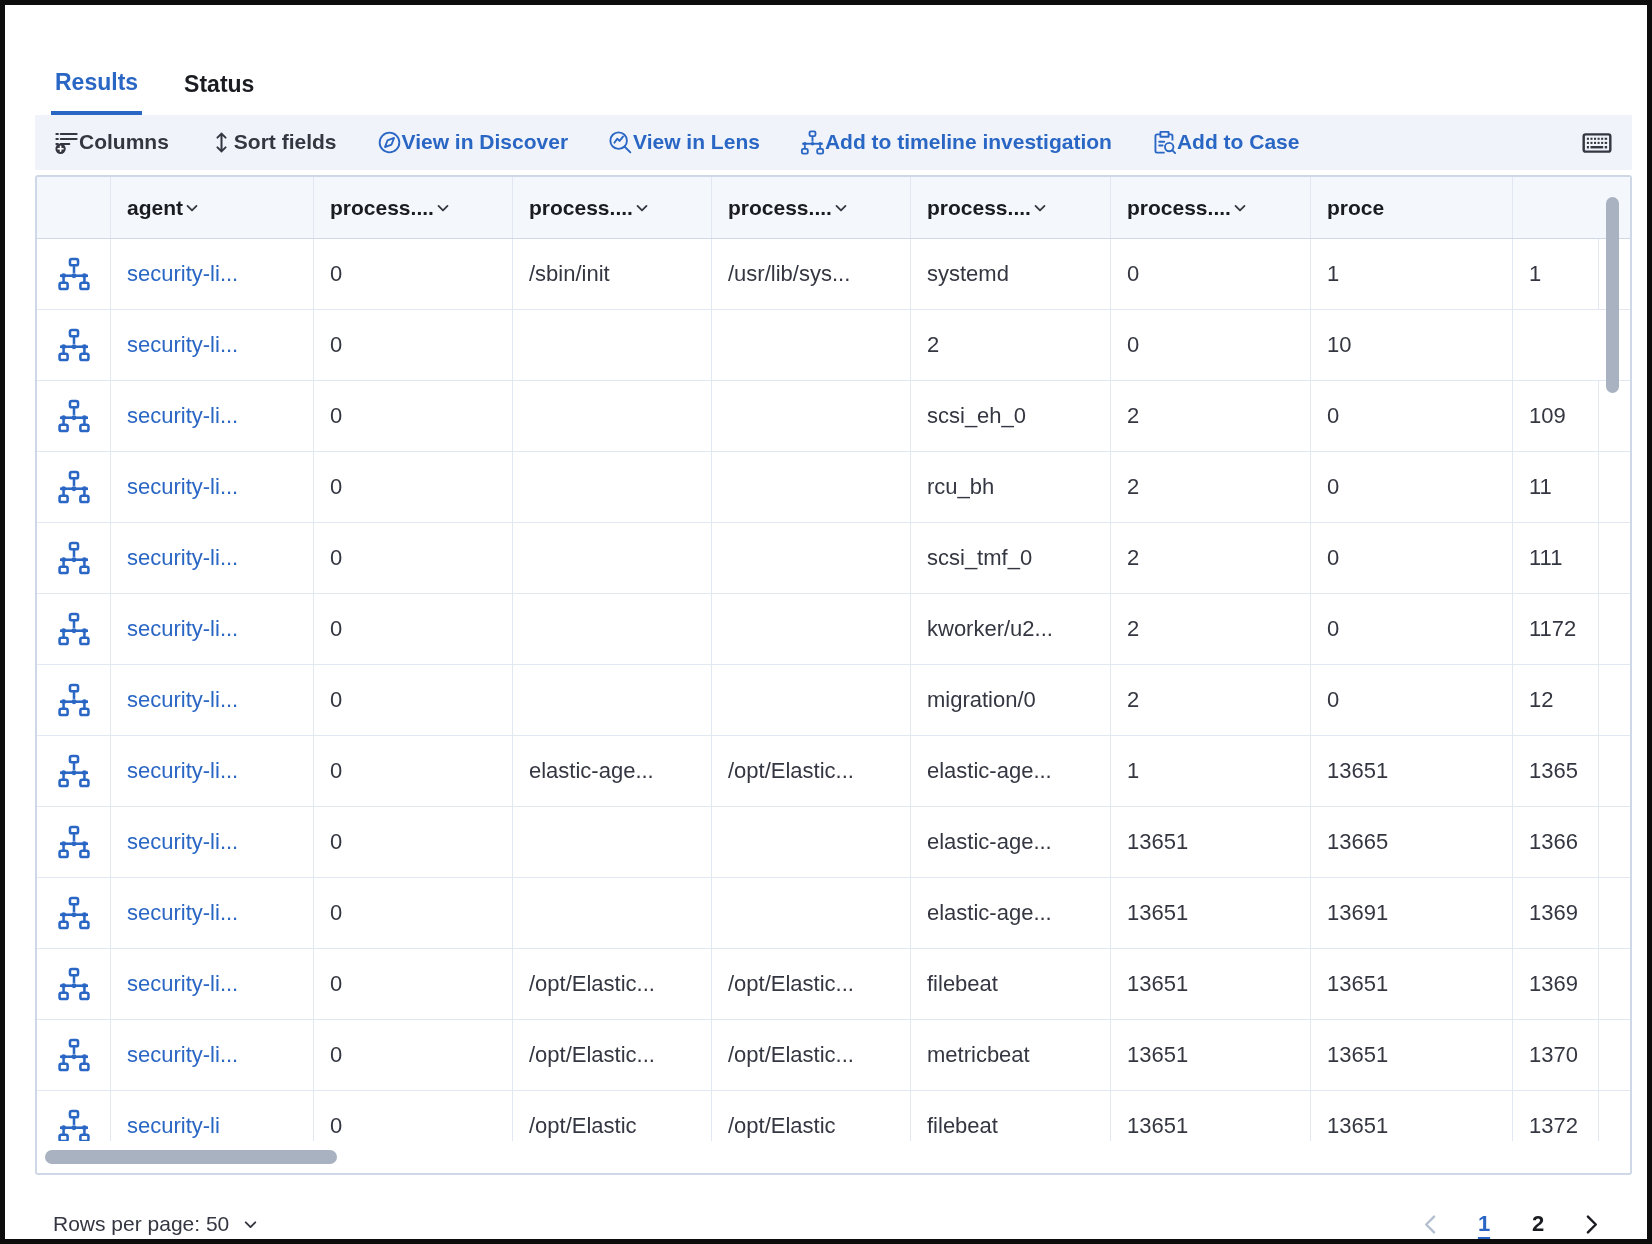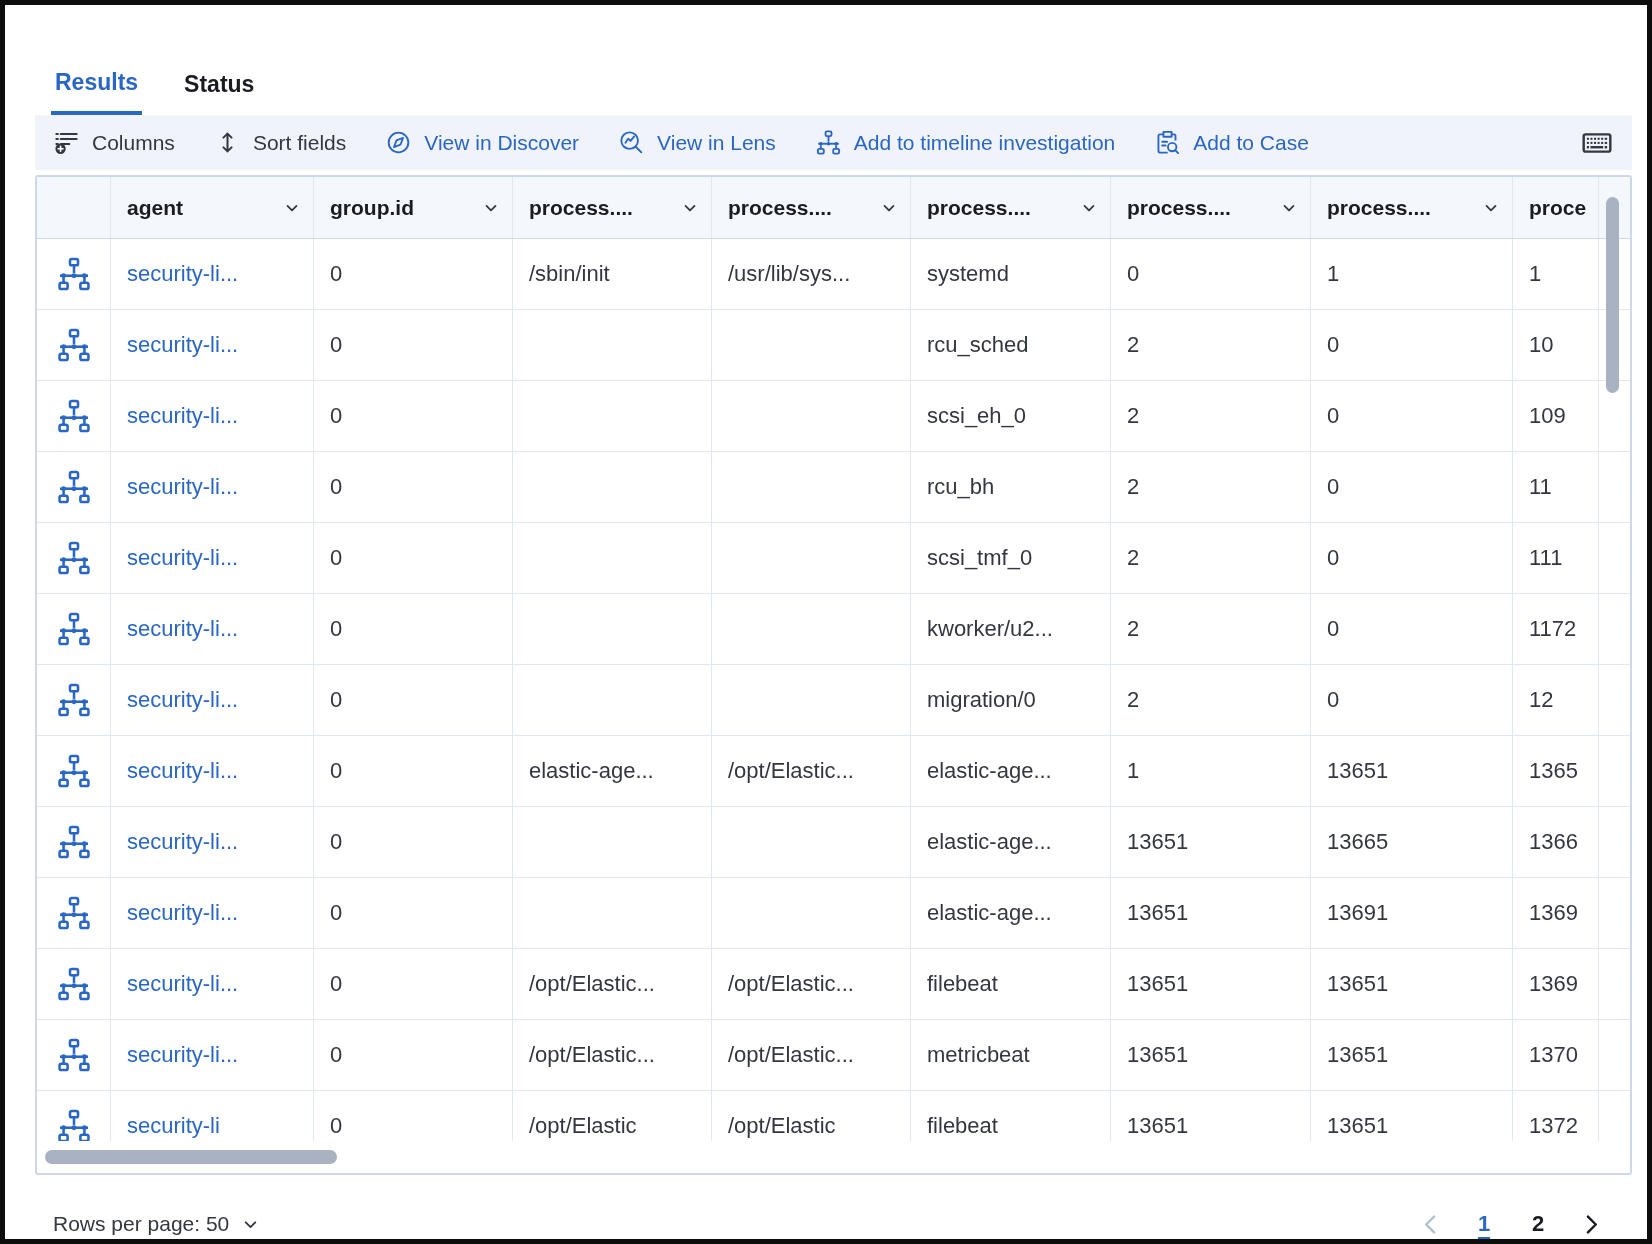--- a/index.html
+++ b/index.html
@@ -19,37 +19,37 @@
   
   .tabs{display:flex; gap:38px; padding:30px 0 0 46px;margin-top:34px;}
   .tab{font-size:23px; font-weight:700; color:var(--heading); padding:0 4px 15px 4px;}
   .tab.active{color:var(--primary); border-bottom:4px solid var(--primary);}
 
   
   .toolbar{
     margin-left:30px; width:1597px; height:55px; background:var(--toolbar-bg);
     display:flex; align-items:center; gap:40px; padding:0 20px 0 19px;
   }
-  .tb{display:flex; align-items:flex-end; gap:13px; font-size:21px; font-weight:400; white-space:nowrap;}
+  .tb{display:flex; align-items:flex-start; font-size:21px; font-weight:700; white-space:nowrap;}
   .tb.dark{color:var(--dark-text);}
   .tb.link{color:var(--primary);}
   .tb .ic{display:inline-flex; width:25px; height:25px;}
   .tb .ic svg{width:100%; height:100%;}
   .kbd-btn{margin-left:auto; display:inline-flex; width:30px; height:30px; color:var(--dark-text);}
   .kbd-btn svg{width:100%; height:100%;}
 
   
   .grid{
     position:relative; margin:5px 0 0 30px; width:1597px; height:1000px;
     border:2px solid var(--border); border-radius:3px; background:#fff; overflow:hidden;
   }
   .ghead,.trow{display:grid; grid-template-columns:74px 203px 199px 199px 199px 200px 200px 202px 86px;}
   .ghead{height:62px; background:var(--header-bg); border-bottom:1px solid var(--border);}
   .hcell{
-    display:flex; align-items:center; justify-content:space-between;
+    display:flex; align-items:center; 
     padding:0 12px 0 16px; border-right:1px solid var(--cell-line);
     font-size:21px; font-weight:700; color:var(--heading); overflow:hidden; white-space:nowrap;
   }
   .hcell .chev{display:inline-flex; width:18px; height:18px; color:var(--dark-text); flex:none;}
   .hcell .chev svg{width:100%;height:100%;}
   .gbody{height:902px; overflow:hidden;}
   .trow{height:71px; border-bottom:1px solid var(--cell-line);}
   .tcell{
     display:flex; align-items:center; padding:0 10px 0 16px;
     border-right:1px solid var(--cell-line); font-size:22px; color:var(--dark-text);
@@ -183,21 +183,21 @@
       <div class="hcell icon-col"></div>
       <div class="hcell">
         <span class="hlabel">agent</span>
         <span class="chev">
   <svg viewBox="0 0 16 16" fill="none" stroke="currentColor" stroke-width="1.6" stroke-linecap="round" stroke-linejoin="round">
             <path d="M4 6.2 8 10.2 12 6.2"></path>
           </svg>
 </span>
       </div>
       <div class="hcell">
-        <span class="hlabel">group.id</span>
+        <span class="hlabel">process....</span>
         <span class="chev">
   <svg viewBox="0 0 16 16" fill="none" stroke="currentColor" stroke-width="1.6" stroke-linecap="round" stroke-linejoin="round">
             <path d="M4 6.2 8 10.2 12 6.2"></path>
           </svg>
 </span>
       </div>
       <div class="hcell">
         <span class="hlabel">process....</span>
         <span class="chev">
   <svg viewBox="0 0 16 16" fill="none" stroke="currentColor" stroke-width="1.6" stroke-linecap="round" stroke-linejoin="round">
@@ -223,28 +223,20 @@
       </div>
       <div class="hcell">
         <span class="hlabel">process....</span>
         <span class="chev">
   <svg viewBox="0 0 16 16" fill="none" stroke="currentColor" stroke-width="1.6" stroke-linecap="round" stroke-linejoin="round">
             <path d="M4 6.2 8 10.2 12 6.2"></path>
           </svg>
 </span>
       </div>
       <div class="hcell">
-        <span class="hlabel">process....</span>
-        <span class="chev">
-  <svg viewBox="0 0 16 16" fill="none" stroke="currentColor" stroke-width="1.6" stroke-linecap="round" stroke-linejoin="round">
-            <path d="M4 6.2 8 10.2 12 6.2"></path>
-          </svg>
-</span>
-      </div>
-      <div class="hcell">
         <span class="hlabel">proce</span>
       </div>
     </div>
   <div class="gbody">
       <div class="trow">
         <div class="tcell icon-col">
           <button class="analyze-btn">
   <svg viewBox="0 0 16 16" fill="none" stroke="currentColor" stroke-width="1.2" stroke-linejoin="round">
     <rect x="6.1" y="0.9" width="3.8" height="3" rx="0.9"></rect>
     <path d="M8 3.9v3.6"></path>
@@ -284,21 +276,20 @@
     <rect x="11" y="12.1" width="3.8" height="3" rx="0.9"></rect>
   </svg>
 </button>
         </div>
         <div class="tcell">
           <a class="agent-link">security-li...</a>
         </div>
         <div class="tcell">0</div>
         <div class="tcell"></div>
         <div class="tcell"></div>
-        <div class="tcell">rcu_sched</div>
         <div class="tcell">2</div>
         <div class="tcell">0</div>
         <div class="tcell">10</div>
       </div>
       <div class="trow">
         <div class="tcell icon-col">
           <button class="analyze-btn">
   <svg viewBox="0 0 16 16" fill="none" stroke="currentColor" stroke-width="1.2" stroke-linejoin="round">
     <rect x="6.1" y="0.9" width="3.8" height="3" rx="0.9"></rect>
     <path d="M8 3.9v3.6"></path>

